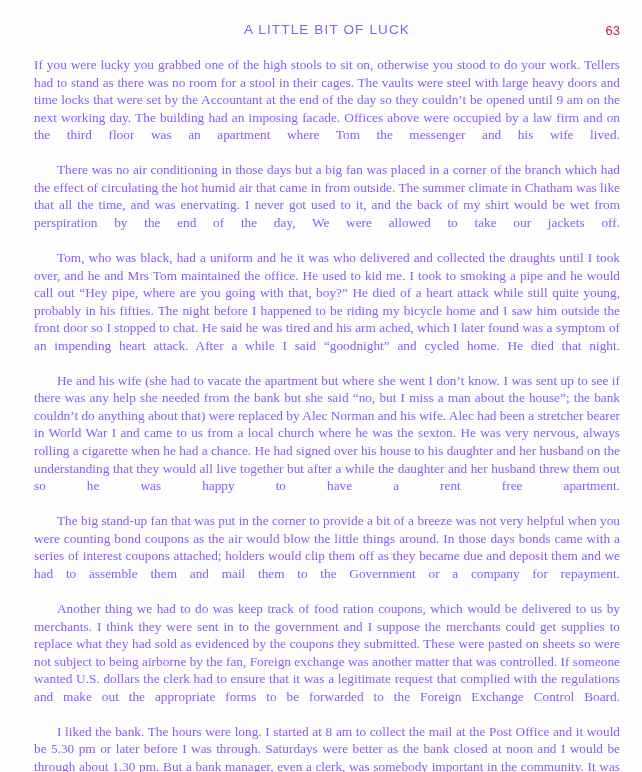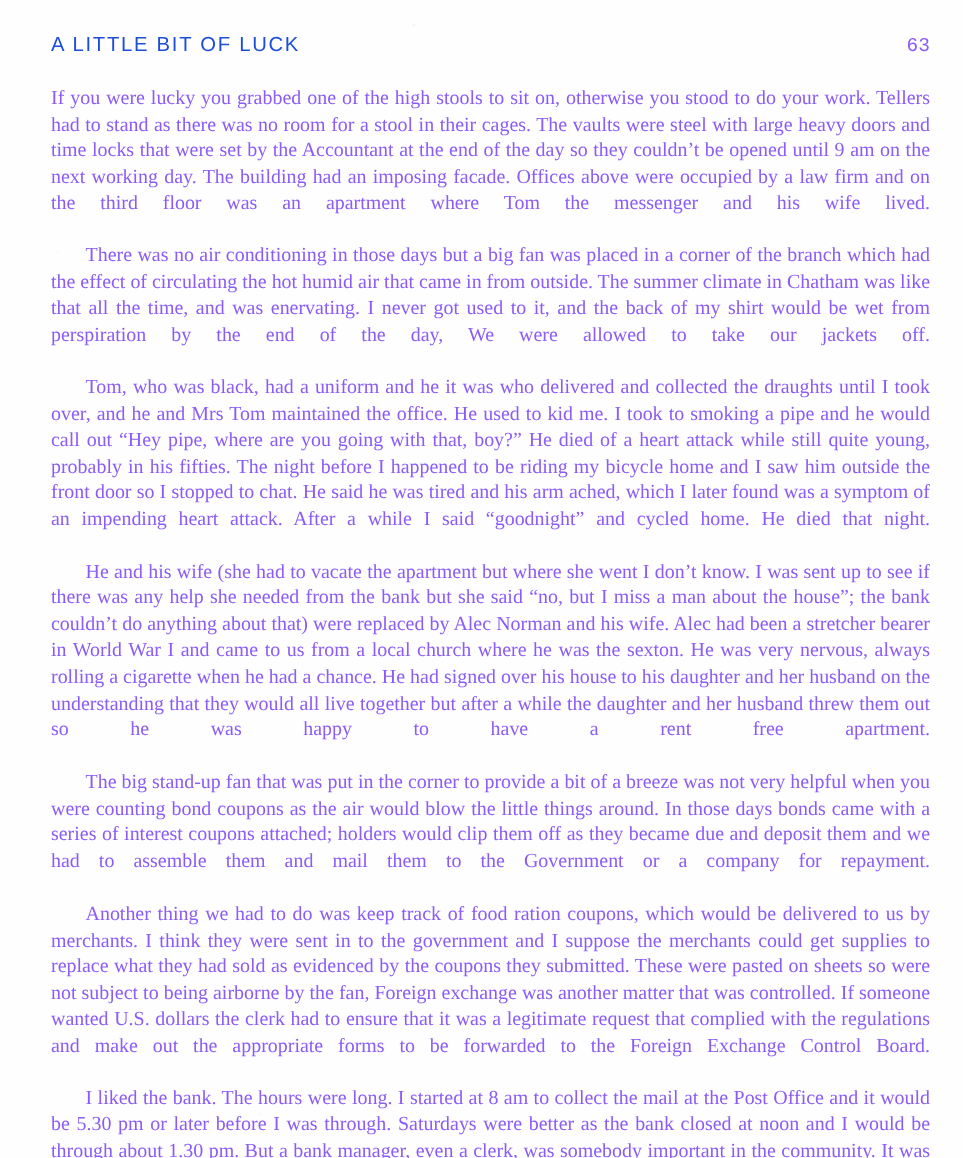--- a/index.html
+++ b/index.html
@@ -25,34 +25,35 @@
     top: 22px;
     left: 34px;
     right: 22px;
     height: 18px;
   }
 
   .head-title {
     position: absolute;
     left: 0;
     right: 0;
+    text-align: center;
     font-family: "Liberation Sans", "DejaVu Sans", sans-serif;
     font-size: 13.5px;
     letter-spacing: 1.15px;
-    color: #1d4ed8;
+    color: #8b5cf6;
     white-space: nowrap;
   }
 
   .page-number {
     position: absolute;
     right: 0;
     top: 1px;
-    font-family: Liberation Mono, monospace;
+    font-family: Liberation Sans, sans-serif;
     font-size: 13px;
-    color: #8b5cf6;
+    color: #be185d;
   }
 
   
   .text-block {
     position: absolute;
     top: 56px;
     left: 34px;
     width: 586px;
   }
 

